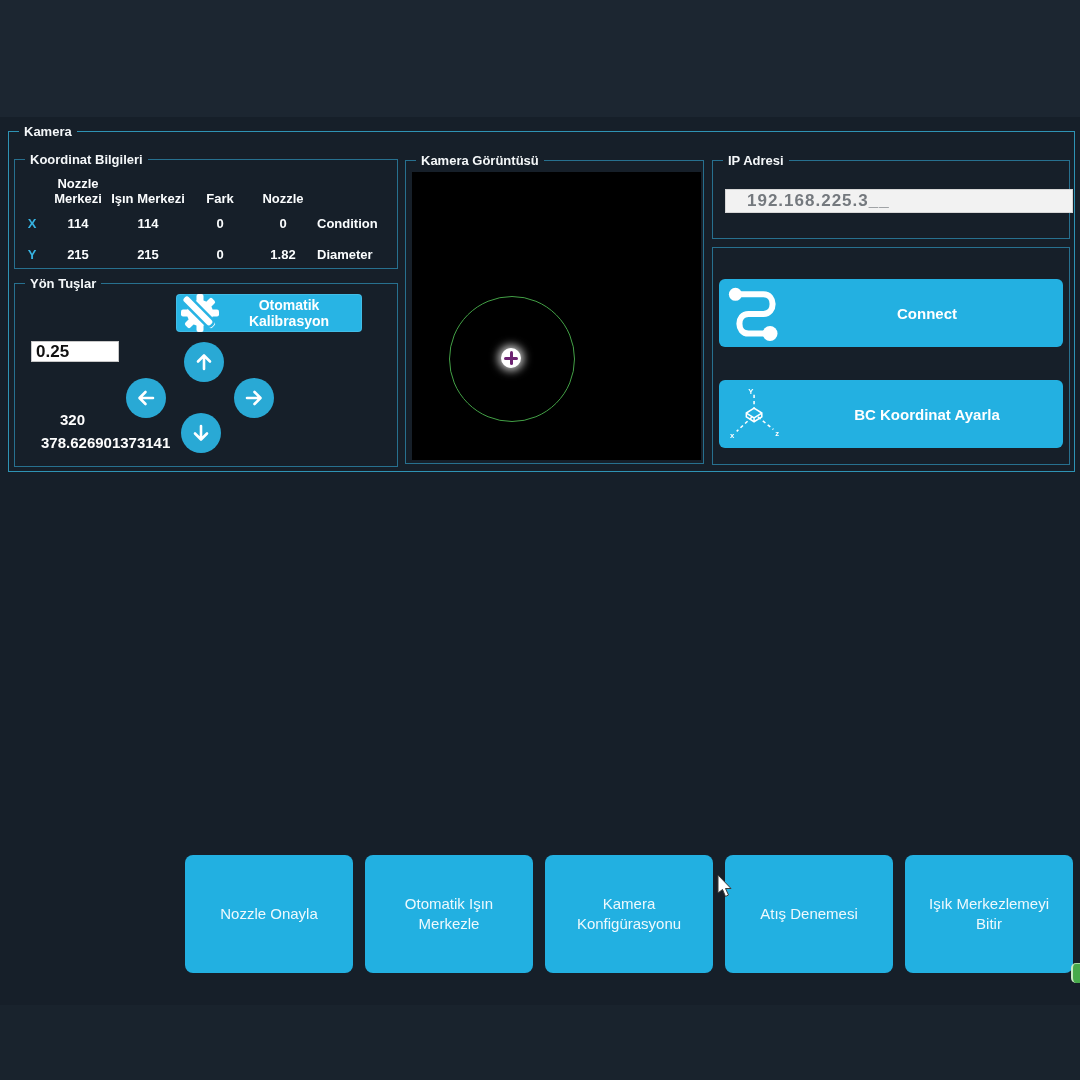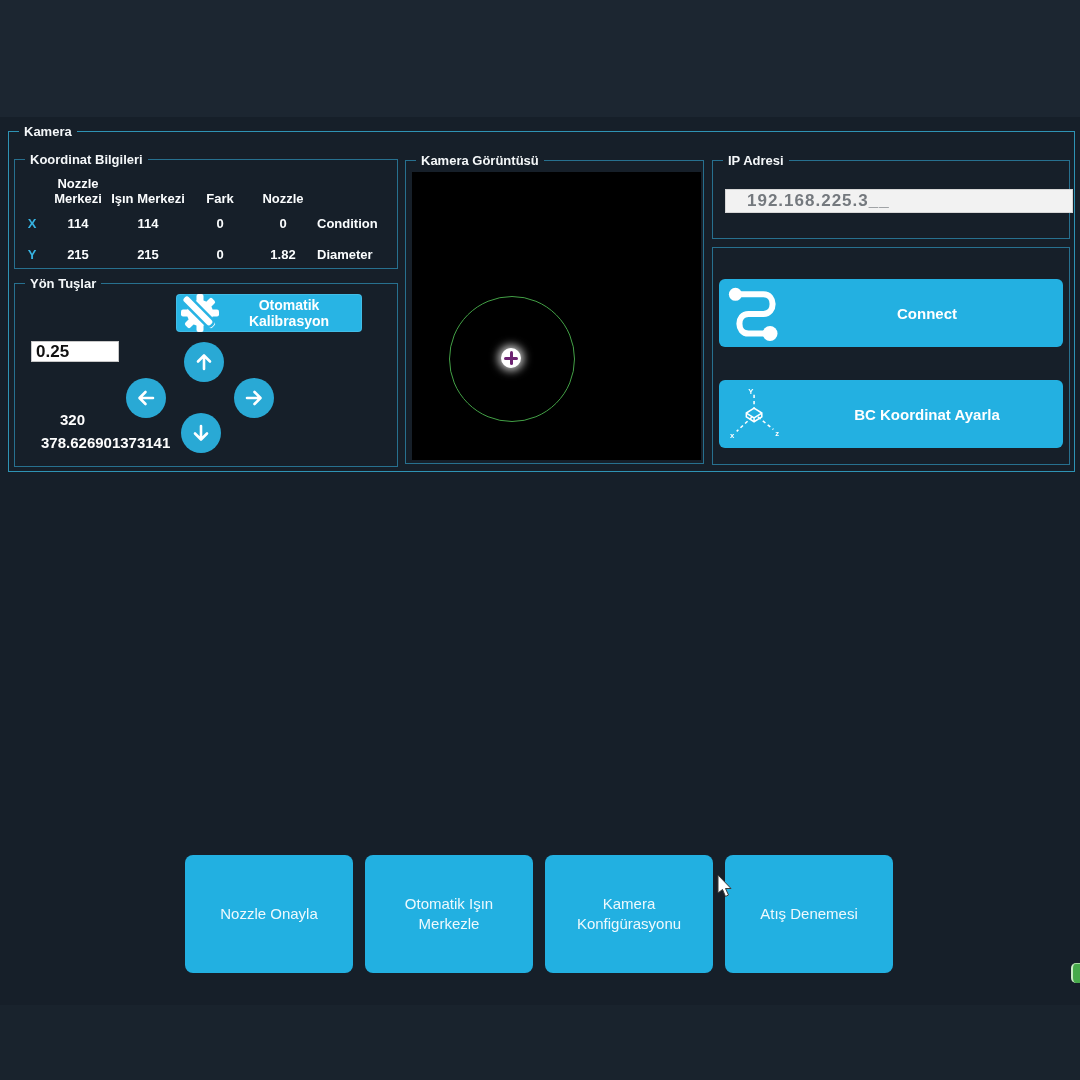--- a/index.html
+++ b/index.html
@@ -241,20 +241,23 @@
     </button>
     <button class="bottom-btn">
       <span>Otomatik Işın Merkezle</span>
     </button>
     <button class="bottom-btn">
       <span>Kamera Konfigürasyonu</span>
     </button>
     <button class="bottom-btn">
       <span>Atış Denemesi</span>
     </button>
+    <button class="bottom-btn">
+      <span>Işık Merkezlemeyi Bitir</span>
+    </button>
   </div>
 
   <svg class="cursor" viewBox="0 0 16 24">
     <path d="M2 1 L2 19 L6.5 15.5 L9.5 22.5 L12.5 21 L9.5 14.5 L15 14.5 Z" fill="#fff" stroke="#3a3a3a" stroke-width="1"></path>
   </svg>
 
   <div class="green-fragment"></div>
 </div>
 
 </body></html>

